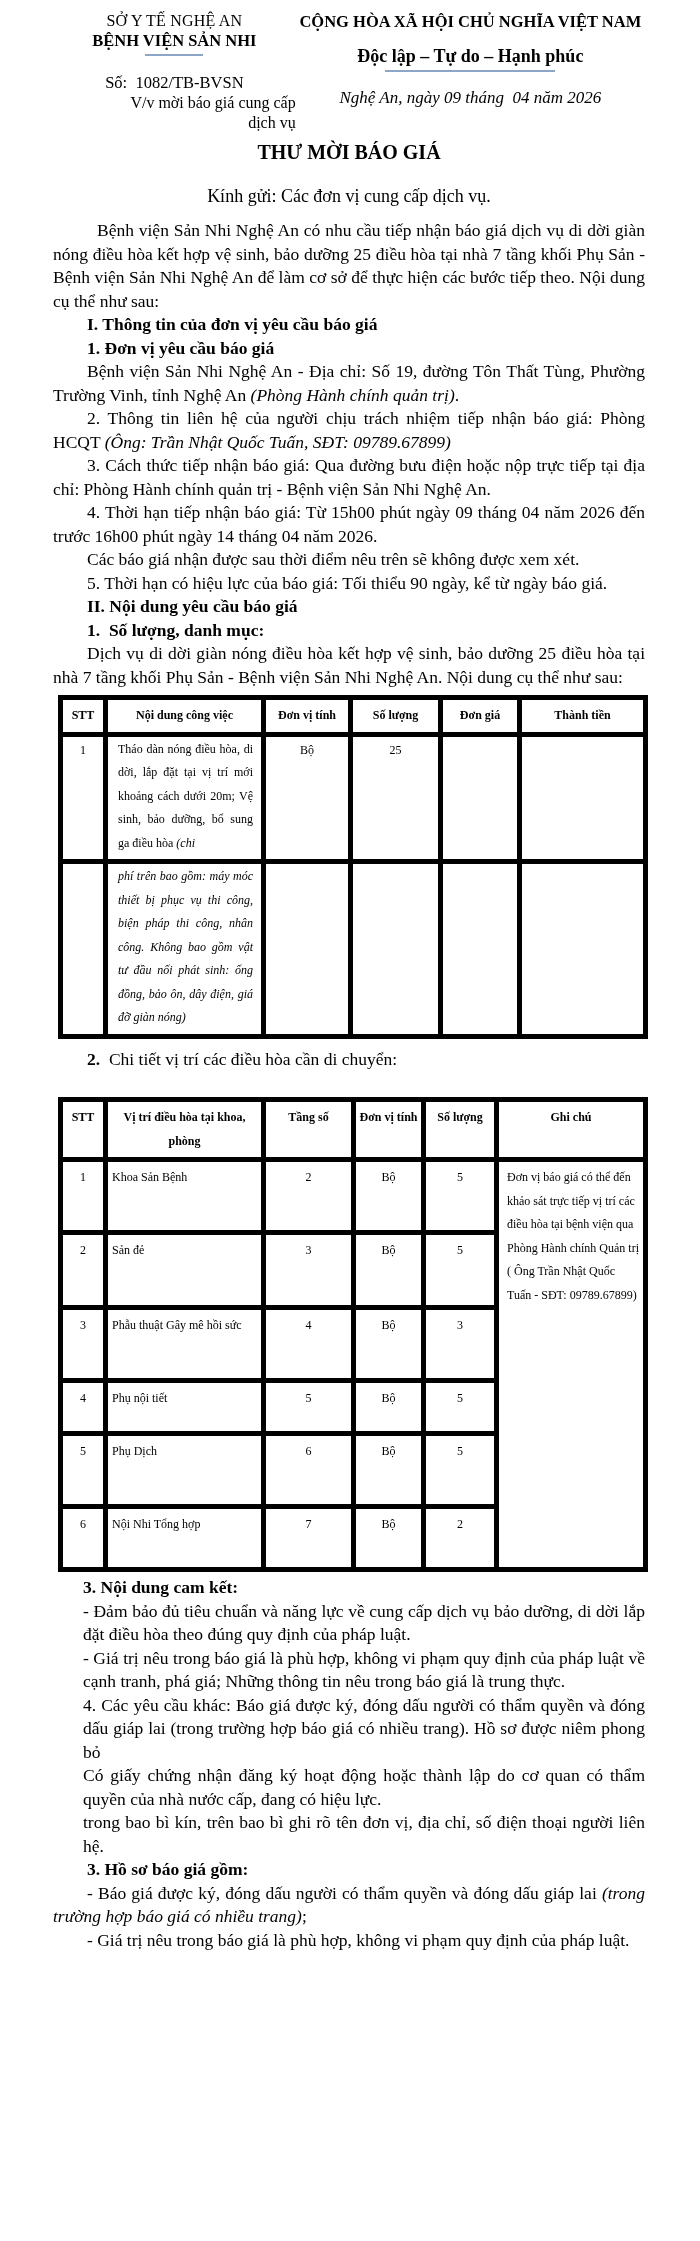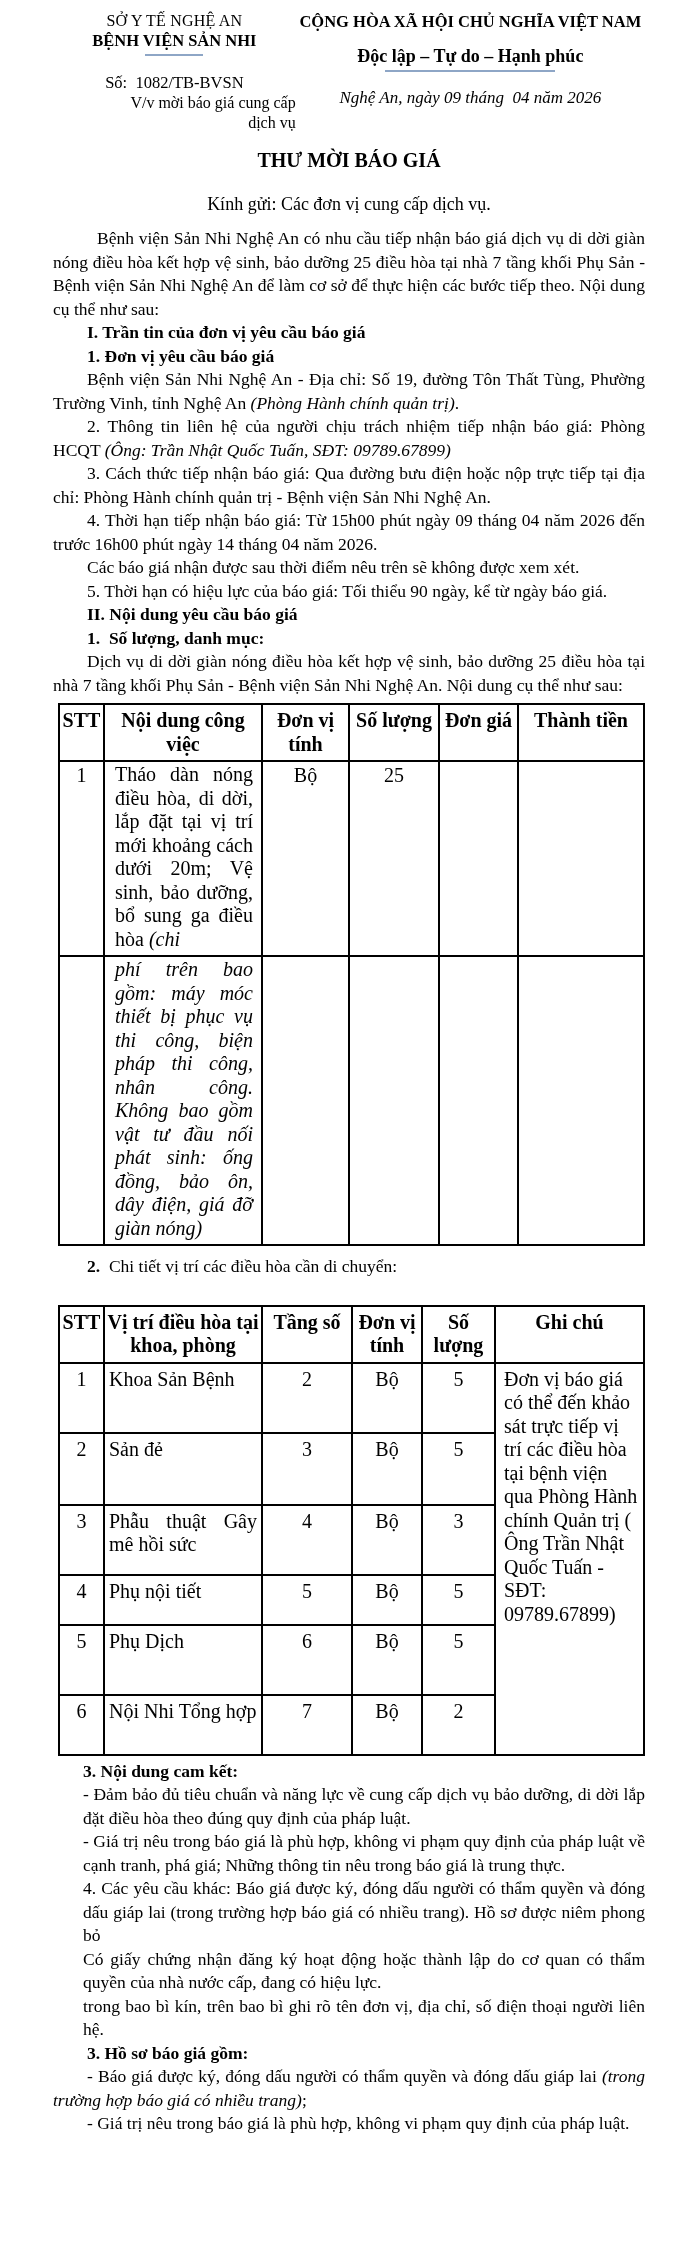--- a/index.html
+++ b/index.html
@@ -15,34 +15,34 @@
   .rule{height:2px;background:#8ea6c6;margin:3px auto 0;}
   .rule-left{width:58px;}
   .rule-right{width:170px;}
   .h-national{font-size:16.5px;font-weight:bold;}
   .h-motto{font-size:18px;font-weight:bold;margin-top:14px;}
   .h-number{font-size:16.5px;margin-top:17px;}
   .h-subject{font-size:16px;line-height:20px;text-align:right;}
   .h-date{font-style:italic;font-size:17px;margin-top:16px;}
 
   
-  .doc-title{text-align:center;font-weight:bold;font-size:20px;margin-top:16px;}
+  .doc-title{text-align:center;font-weight:bold;font-size:20px;margin-top:8px;}
   .salutation{text-align:center;font-size:18px;margin-top:22px;}
 
   
   .body{margin-top:12px;font-size:17.5px;line-height:23.5px;}
   .p{margin:0;text-align:justify;text-indent:34px;}
   .p-deep{text-indent:44px;}
   .hd{margin:0;font-weight:bold;text-indent:34px;}
   .it{font-style:italic;}
   .bd{font-weight:bold;}
 
   
   table{border-collapse:collapse;table-layout:fixed;width:585px;margin:4px 0 4px 5px;border:2px solid #000;}
-  th,td{border:2px solid #000000;vertical-align:top;font-size:20px;line-height:23.5px;padding:2px 4px;word-wrap:break-word;}
+  th,td{border:5px solid #000000;vertical-align:top;font-size:12px;line-height:23.5px;padding:2px 4px;word-wrap:break-word;}
   th{font-weight:bold;text-align:center;padding:4px 2px;}
   td.c{text-align:center;}
   td.work{text-align:justify;padding:1px 8px 4px 10px;}
   .t1{margin-top:6px;}
   .t1-row2 td{}
   .t2 td{padding-top:4px;}
   .t2 .r1 td{height:62px;} .t2 .r2 td{height:64px;} .t2 .r3 td{height:62px;}
   .t2 .r4 td{height:42px;} .t2 .r5 td{height:62px;} .t2 .r6 td{height:52px;}
   td.note{padding:4px 4px 4px 8px;text-align:left;}
   .detail-hd{margin:9px 0 26px 0;text-indent:34px;}
@@ -71,21 +71,21 @@
       <div class="rule rule-right"></div>
       <div class="h-date">Nghệ An, ngày 09 tháng &nbsp;04 năm 2026</div>
     </div>
   </div>
 
   <div class="doc-title">THƯ MỜI BÁO GIÁ</div>
   <div class="salutation">Kính gửi: Các đơn vị cung cấp dịch vụ.</div>
 
   <div class="body">
     <p class="p p-deep">Bệnh viện Sản Nhi Nghệ An có nhu cầu tiếp nhận báo giá dịch vụ di dời giàn nóng điều hòa kết hợp vệ sinh, bảo dưỡng 25 điều hòa tại nhà 7 tầng khối Phụ Sản - Bệnh viện Sản Nhi Nghệ An để làm cơ sở để thực hiện các bước tiếp theo. Nội dung cụ thể như sau:</p>
-    <p class="hd">I. Trần tin của đơn vị yêu cầu báo giá</p>
+    <p class="hd">I. Thông tin của đơn vị yêu cầu báo giá</p>
     <p class="hd">1. Đơn vị yêu cầu báo giá</p>
     <p class="p"><span>Bệnh viện Sản Nhi Nghệ An - Địa chỉ: Số 19, đường Tôn Thất Tùng, Phường Trường Vinh, tỉnh Nghệ An </span><span class="it">(Phòng Hành chính quản trị)</span><span>.</span></p>
     <p class="p"><span>2. Thông tin liên hệ của người chịu trách nhiệm tiếp nhận báo giá: Phòng HCQT </span><span class="it">(Ông: Trần Nhật Quốc Tuấn, SĐT: 09789.67899)</span></p>
     <p class="p">3. Cách thức tiếp nhận báo giá: Qua đường bưu điện hoặc nộp trực tiếp tại địa chỉ: Phòng Hành chính quản trị - Bệnh viện Sản Nhi Nghệ An.</p>
     <p class="p">4. Thời hạn tiếp nhận báo giá: Từ 15h00 phút ngày 09 tháng 04 năm 2026 đến trước 16h00 phút ngày 14 tháng 04 năm 2026.</p>
     <p class="p">Các báo giá nhận được sau thời điểm nêu trên sẽ không được xem xét.</p>
     <p class="p">5. Thời hạn có hiệu lực của báo giá: Tối thiểu 90 ngày, kể từ ngày báo giá.</p>
     <p class="hd">II. Nội dung yêu cầu báo giá</p>
     <p class="hd">1.&nbsp; Số lượng, danh mục:</p>
     <p class="p">Dịch vụ di dời giàn nóng điều hòa kết hợp vệ sinh, bảo dưỡng 25 điều hòa tại nhà 7 tầng khối Phụ Sản - Bệnh viện Sản Nhi Nghệ An. Nội dung cụ thể như sau:</p>

